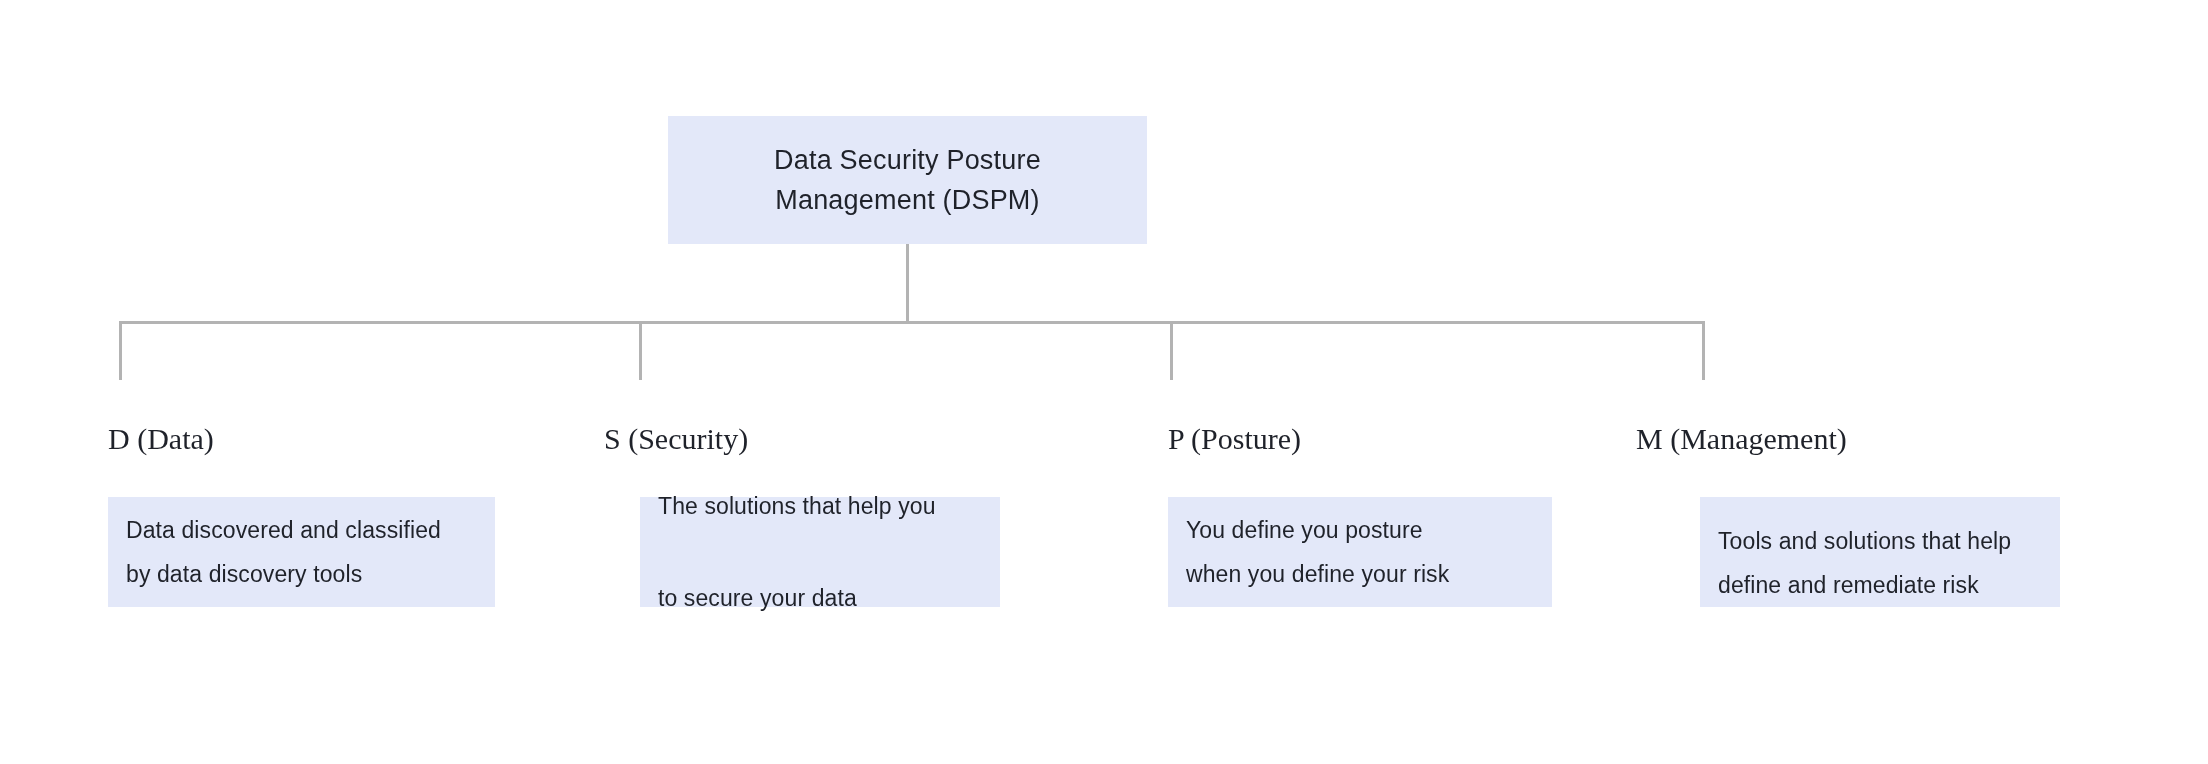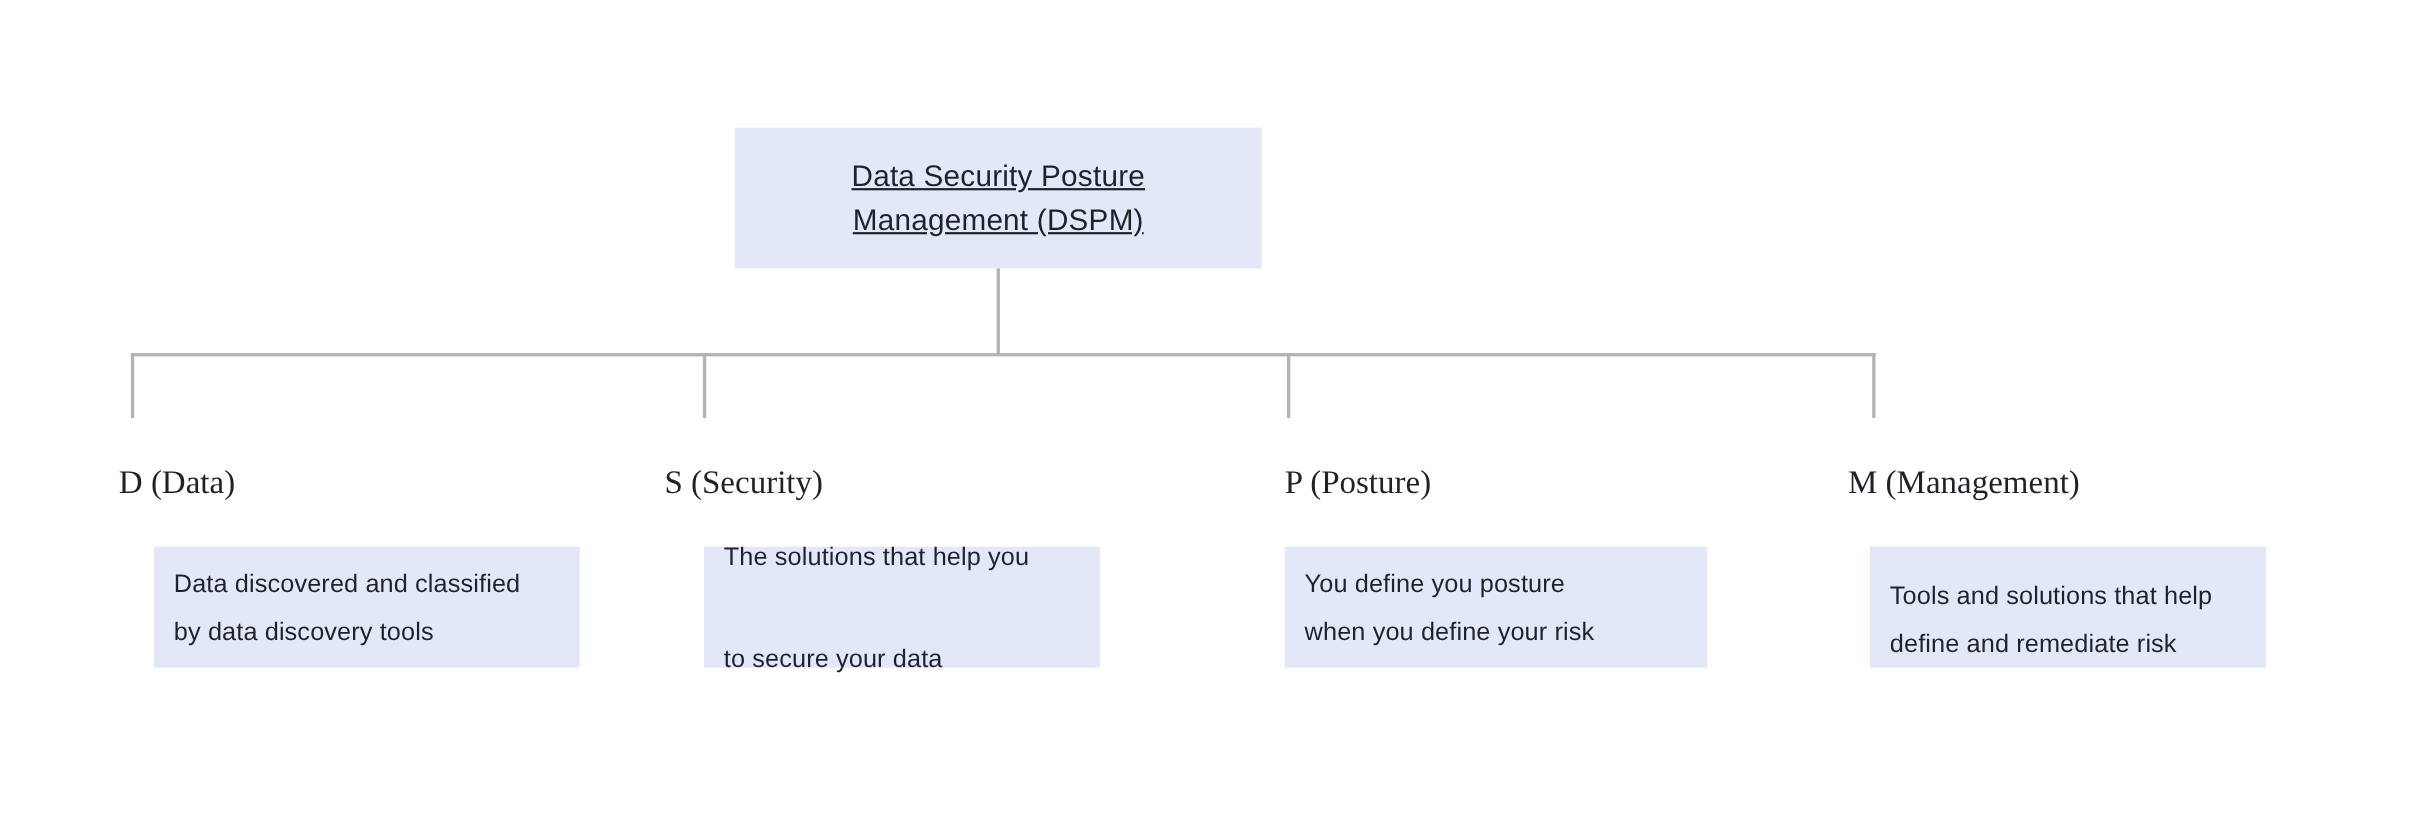--- a/index.html
+++ b/index.html
@@ -35,21 +35,20 @@
     background: var(--box-fill);
     display: flex;
     flex-direction: column;
     align-items: center;
     justify-content: center;
     text-align: center;
     font-size: 27px;
     line-height: 40px;
     letter-spacing: 0.2px;
     color: var(--ink);
-    text-decoration: underline;
   }
 
   
   .line { position: absolute; background: var(--line); }
   .stem { left: 906px; top: 244px; width: 3px; height: 78px; }
   .rail { left: 119px; top: 321px; width: 1586px; height: 3px; }
   .drop { top: 321px; width: 3px; height: 59px; }
   .drop-1 { left: 119px; }
   .drop-2 { left: 639px; }
   .drop-3 { left: 1170px; }
@@ -61,39 +60,39 @@
     top: 422px;
     font-family: Liberation Serif, serif;
     font-size: 30px;
     line-height: 34px;
     color: var(--ink);
     white-space: nowrap;
   }
   .h-1 { left: 108px; }
   .h-2 { left: 604px; }
   .h-3 { left: 1168px; }
-  .h-4 { left: 1680px; }
+  .h-4 { left: 1636px; }
 
   
   .desc-box {
     position: absolute;
     top: 497px;
     height: 110px;
     background: var(--box-fill);
     display: flex;
     flex-direction: column;
     justify-content: center;
     padding: 0 18px;
     font-size: 23px;
     line-height: 44px;
     letter-spacing: 0.1px;
     color: var(--ink);
     white-space: nowrap;
   }
-  .d-1 { left: 108px; width: 387px; margin-left: 32px; }
+  .d-1 { left: 108px; width: 387px; }
   .d-2 { left: 640px; width: 360px; gap: 48px; }
   .d-3 { left: 1168px; width: 384px; }
   .d-4 { left: 1700px; width: 360px; justify-content: flex-end; }
 </style>
 </head>
 <body>
 
 <div class="canvas">
 
   <div class="root-node">

